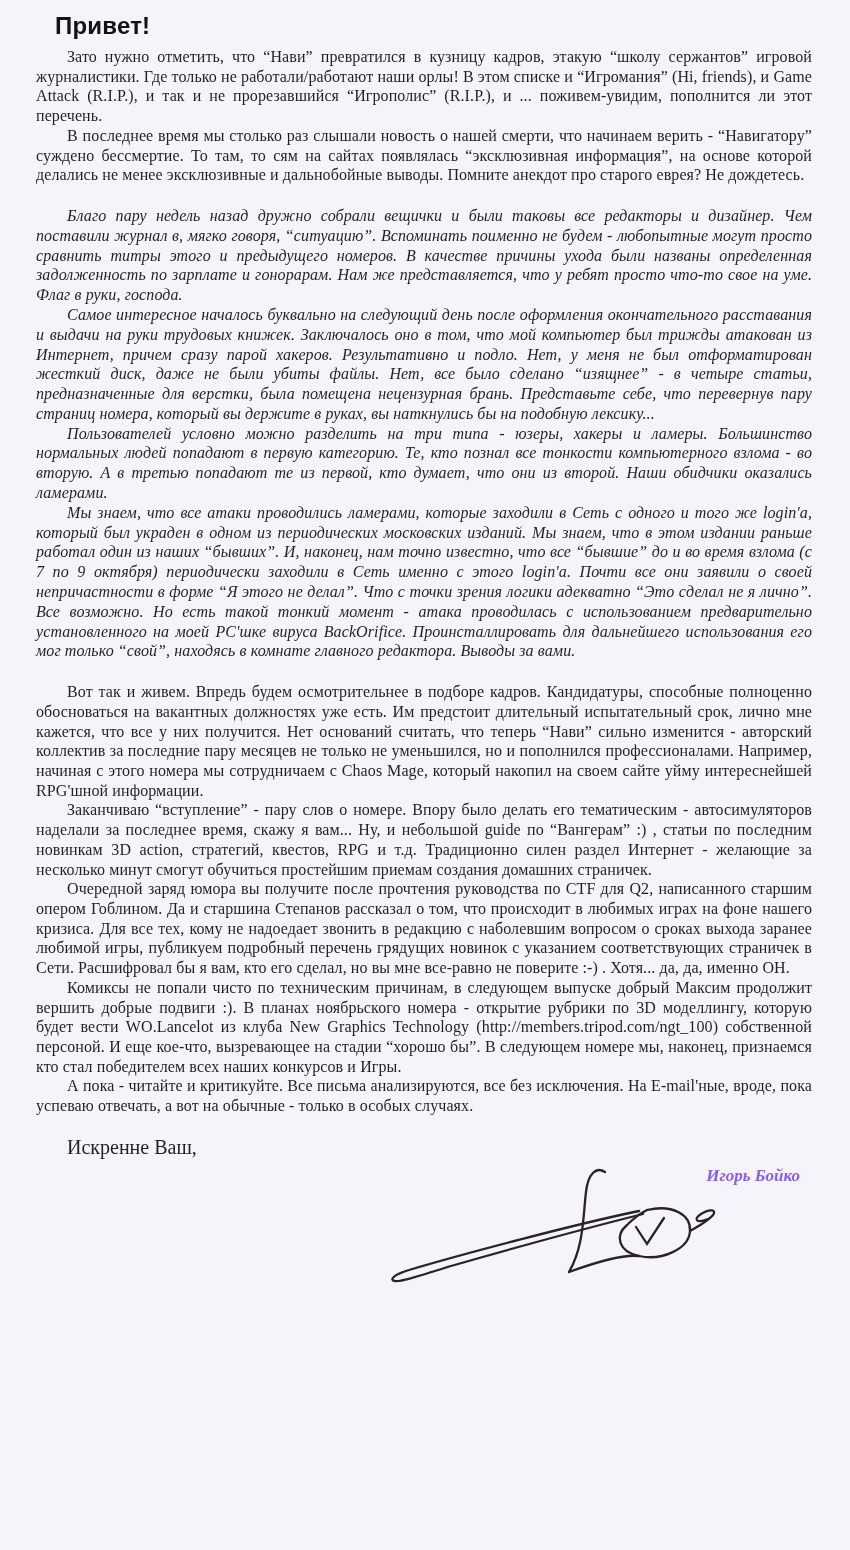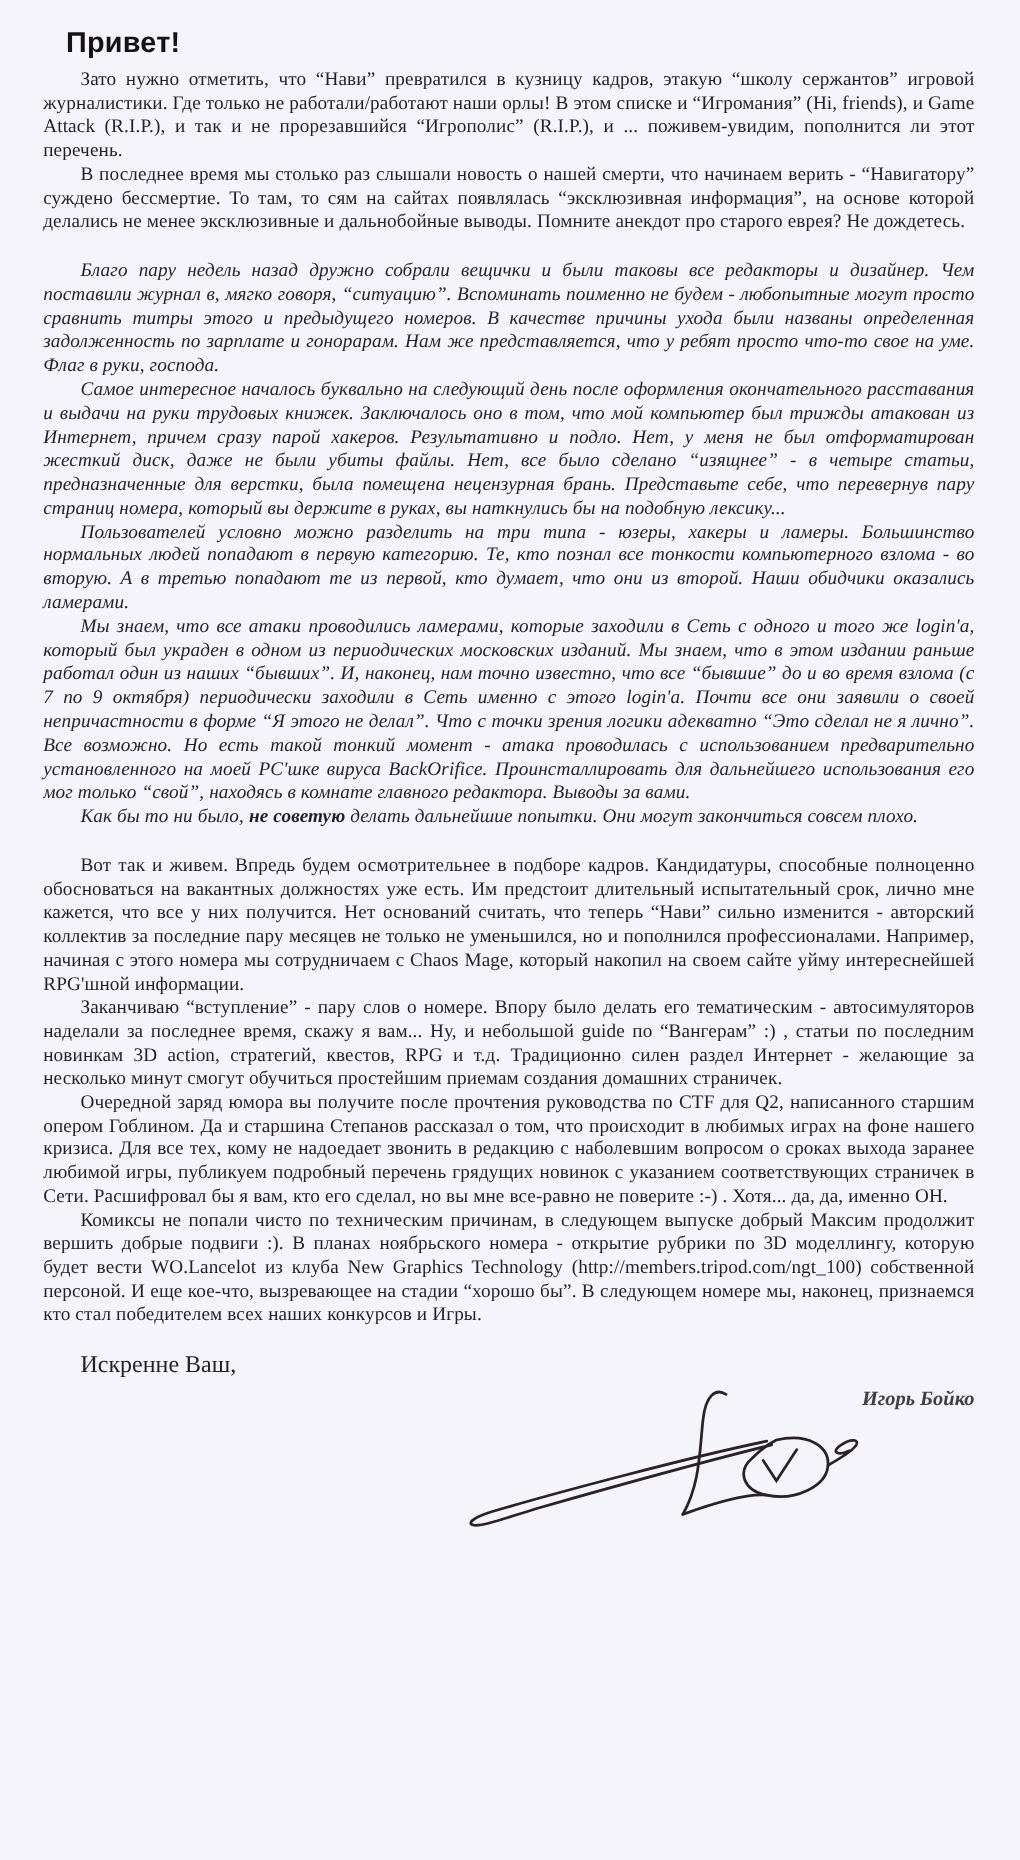--- a/index.html
+++ b/index.html
@@ -3,21 +3,21 @@
 <meta charset="utf-8">
 <style>
   html,body{margin:0;padding:0;}
   body{background:#e9e7f0;}
   .page{
     position:relative;
     width:850px;height:1550px;
     margin:0 auto;
     background:#f5f4fb;
     box-sizing:border-box;
-    padding:20px 38px 0 36px;
+    padding:10px 38px 0 36px;
     overflow:hidden;
     color:#231f24;
     font-family:"Liberation Serif", serif;
   }
   .page-title{
     font-family:"Liberation Sans", sans-serif;
     font-weight:bold;
     font-size:24px;
     line-height:28px;
     color:#151115;
@@ -44,25 +44,25 @@
     margin-top:20px;
     height:170px;
   }
   .closing{
     margin:0;
     font-size:20px;
     text-indent:31px;
   }
   .signature-name{
     position:absolute;
-    top:30px;right:0;
+    top:30px;right:12px;
     font-size:17px;
     font-style:italic;
     font-weight:bold;
-    color:#404040;
+    color:#8b5cf6;
   }
   .signature-svg{
     position:absolute;
     left:345px;top:28px;
   }
 </style>
 </head>
 <body>
 
 <div class="page">
@@ -73,30 +73,30 @@
       <p class="para"><span>В последнее время мы столько раз слышали новость о нашей смерти, что начинаем верить - “Навигатору” суждено бессмертие. То там, то сям на сайтах появлялась “эксклюзивная информация”, на основе которой делались не менее эксклюзивные и дальнобойные выводы. Помните анекдот про старого еврея? Не дождетесь.</span></p>
     </div>
 
   <div class="section-gap"></div>
 
   <div class="section section-italic">
       <p class="para"><span>Благо пару недель назад дружно собрали вещички и были таковы все редакторы и дизайнер. Чем поставили журнал в, мягко говоря, “ситуацию”. Вспоминать поименно не будем - любопытные могут просто сравнить титры этого и предыдущего номеров. В качестве причины ухода были названы определенная задолженность по зарплате и гонорарам. Нам же представляется, что у ребят просто что-то свое на уме. Флаг в руки, господа.</span></p>
       <p class="para"><span>Самое интересное началось буквально на следующий день после оформления окончательного расставания и выдачи на руки трудовых книжек. Заключалось оно в том, что мой компьютер был трижды атакован из Интернет, причем сразу парой хакеров. Результативно и подло. Нет, у меня не был отформатирован жесткий диск, даже не были убиты файлы. Нет, все было сделано “изящнее” - в четыре статьи, предназначенные для верстки, была помещена нецензурная брань. Представьте себе, что перевернув пару страниц номера, который вы держите в руках, вы наткнулись бы на подобную лексику...</span></p>
       <p class="para"><span>Пользователей условно можно разделить на три типа - юзеры, хакеры и ламеры. Большинство нормальных людей попадают в первую категорию. Те, кто познал все тонкости компьютерного взлома - во вторую. А в третью попадают те из первой, кто думает, что они из второй. Наши обидчики оказались ламерами.</span></p>
       <p class="para"><span>Мы знаем, что все атаки проводились ламерами, которые заходили в Сеть с одного и того же login'a, который был украден в одном из периодических московских изданий. Мы знаем, что в этом издании раньше работал один из наших “бывших”. И, наконец, нам точно известно, что все “бывшие” до и во время взлома (с 7 по 9 октября) периодически заходили в Сеть именно с этого login'a. Почти все они заявили о своей непричастности в форме “Я этого не делал”. Что с точки зрения логики адекватно “Это сделал не я лично”. Все возможно. Но есть такой тонкий момент - атака проводилась с использованием предварительно установленного на моей PC'шке вируса BackOrifice. Проинсталлировать для дальнейшего использования его мог только “свой”, находясь в комнате главного редактора. Выводы за вами.</span></p>
-      <p class="para"><span>Как бы то ни было, </span><span class="seg-bold">не советую</span><span> делать дальнейшие попытки. Они могут закончиться совсем плохо.</span></p>
     </div>
 
   <div class="section-gap"></div>
 
   <div class="section">
       <p class="para"><span>Вот так и живем. Впредь будем осмотрительнее в подборе кадров. Кандидатуры, способные полноценно обосноваться на вакантных должностях уже есть. Им предстоит длительный испытательный срок, лично мне кажется, что все у них получится. Нет оснований считать, что теперь “Нави” сильно изменится - авторский коллектив за последние пару месяцев не только не уменьшился, но и пополнился профессионалами. Например, начиная с этого номера мы сотрудничаем с Chaos Mage, который накопил на своем сайте уйму интереснейшей RPG'шной информации.</span></p>
       <p class="para"><span>Заканчиваю “вступление” - пару слов о номере. Впору было делать его тематическим - автосимуляторов наделали за последнее время, скажу я вам... Ну, и небольшой guide по “Вангерам” :) , статьи по последним новинкам 3D action, стратегий, квестов, RPG и т.д. Традиционно силен раздел Интернет - желающие за несколько минут смогут обучиться простейшим приемам создания домашних страничек.</span></p>
       <p class="para"><span>Очередной заряд юмора вы получите после прочтения руководства по CTF для Q2, написанного старшим опером Гоблином. Да и старшина Степанов рассказал о том, что происходит в любимых играх на фоне нашего кризиса. Для все тех, кому не надоедает звонить в редакцию с наболевшим вопросом о сроках выхода заранее любимой игры, публикуем подробный перечень грядущих новинок с указанием соответствующих страничек в Сети. Расшифровал бы я вам, кто его сделал, но вы мне все-равно не поверите :-) . Хотя... да, да, именно ОН.</span></p>
       <p class="para"><span>Комиксы не попали чисто по техническим причинам, в следующем выпуске добрый Максим продолжит вершить добрые подвиги :). В планах ноябрьского номера - открытие рубрики по 3D моделлингу, которую будет вести WO.Lancelot из клуба New Graphics Technology (</span><span class="seg-italic">http://members.tripod.com/ngt_100</span><span>) собственной персоной. И еще кое-что, вызревающее на стадии “хорошо бы”. В следующем номере мы, наконец, признаемся кто стал победителем всех наших конкурсов и Игры.</span></p>
+      <p class="para"><span>А пока - читайте и критикуйте. Все письма анализируются, все без исключения. На E-mail'ные, вроде, пока успеваю отвечать, а вот на обычные - только в особых случаях.</span></p>
     </div>
 
   <div class="footer">
     <p class="closing">Искренне Ваш,</p>
 
     <svg class="signature-svg" width="340" height="130" viewBox="0 0 340 130" fill="none">
       <g stroke="#2b2226" stroke-width="2.3" stroke-linecap="round" fill="none">
 
         <path d="M 258 47 C 195 60 82 90 28 106 C 12 111 8 116 14 117 C 22 118 40 111 70 102 C 140 82 210 63 262 50"></path>
 

